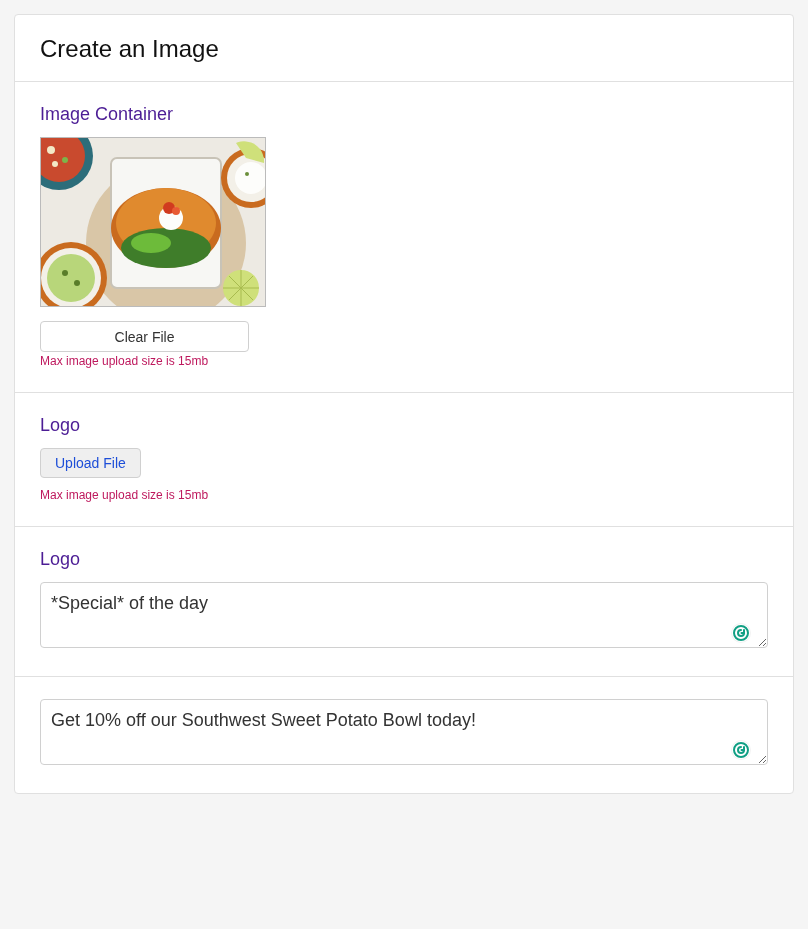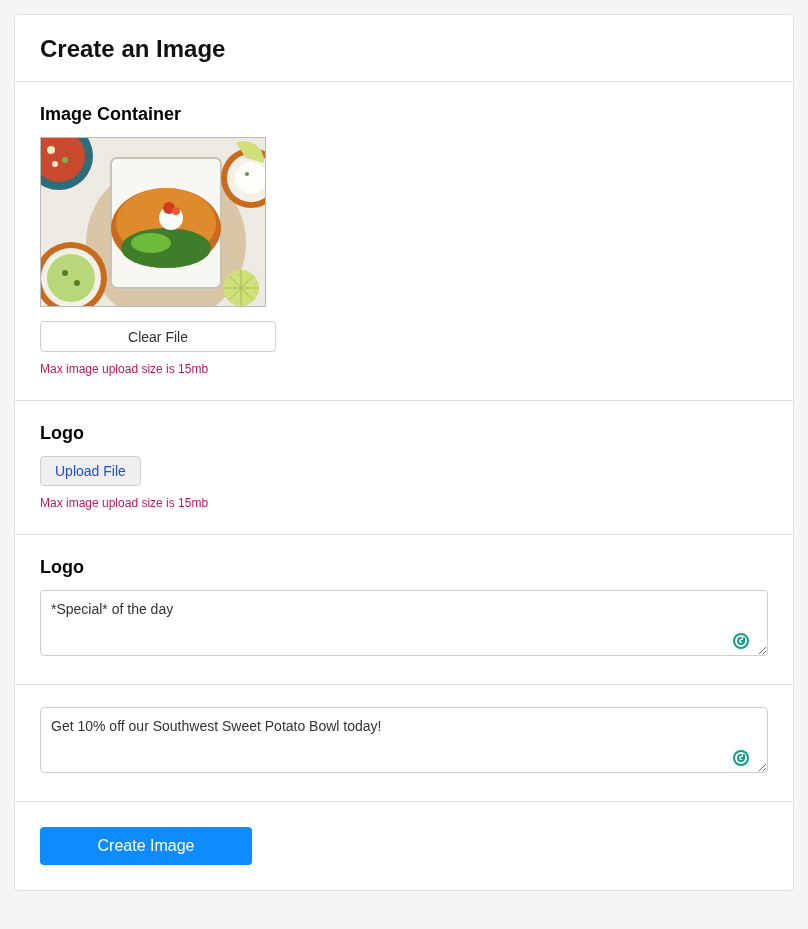--- a/index.html
+++ b/index.html
@@ -13,55 +13,55 @@
       background: #fff;
       border: 1px solid #e0e0e0;
       border-radius: 4px;
     }
     .header {
       padding: 20px 25px 18px 25px;
       border-bottom: 1px solid #e0e0e0;
     }
     .header h1 {
       font-size: 24px;
-      font-weight: 700;
+      font-weight: 400;
       color: #111;
     }
     .section {
       padding: 22px 25px 24px 25px;
       border-bottom: 1px solid #e0e0e0;
     }
     .section:last-of-type { border-bottom: none; }
     .section-label {
       font-size: 18px;
-      font-weight: 700;
-      color: #000000;
+      font-weight: 400;
+      color: #4c1d95;
       margin-bottom: 12px;
     }
     .image-preview {
       width: 226px;
       height: 170px;
       border: 1px solid #bbb;
       display: block;
       margin-bottom: 14px;
       position: relative;
       overflow: hidden;
     }
     .image-preview svg { display:block; }
     .clear-btn {
-      width: 236px;
+      width: 209px;
       height: 31px;
       background: #fff;
       border: 1px solid #d0d0d0;
       border-radius: 4px;
       font-size: 14px;
       color: #333;
       cursor: pointer;
       display: block;
-      margin-bottom: 10px;
+      margin-bottom: 2px;
     }
     .upload-btn {
       padding: 6px 14px;
       background: #efefef;
       border: 1px solid #d0d0d0;
       border-radius: 4px;
       font-size: 14px;
       color: #1d4ed8;
       cursor: pointer;
       display: inline-block;
@@ -73,21 +73,21 @@
     }
     .textarea-wrap {
       position: relative;
     }
     textarea {
       width: 100%;
       min-height: 66px;
       border: 1px solid #d0d0d0;
       border-radius: 4px;
       padding: 10px 10px;
-      font-size: 14px;
+      font-size: 18px;
       font-family: inherit;
       resize: both;
       color: #333;
     }
     .grammarly-icon {
       position: absolute;
       right: 18px;
       bottom: 10px;
       width: 18px;
       height: 18px;
@@ -199,17 +199,14 @@
       <div class="grammarly-icon">
         <svg width="16" height="16" viewBox="0 0 16 16">
           <circle cx="8" cy="8" r="7" fill="none" stroke="#119f84" stroke-width="2"></circle>
           <path d="M11 8 A3 3 0 1 1 8 5" fill="none" stroke="#119f84" stroke-width="2" stroke-linecap="round"></path>
           <path d="M11 5 L11 8 L8.5 8" fill="none" stroke="#119f84" stroke-width="2" stroke-linecap="round"></path>
         </svg>
       </div>
     </div>
   </div>
 
-  <div class="footer">
-    <button class="primary-btn">Create Image</button>
-  </div>
 
 </div>
 
 </body></html>

